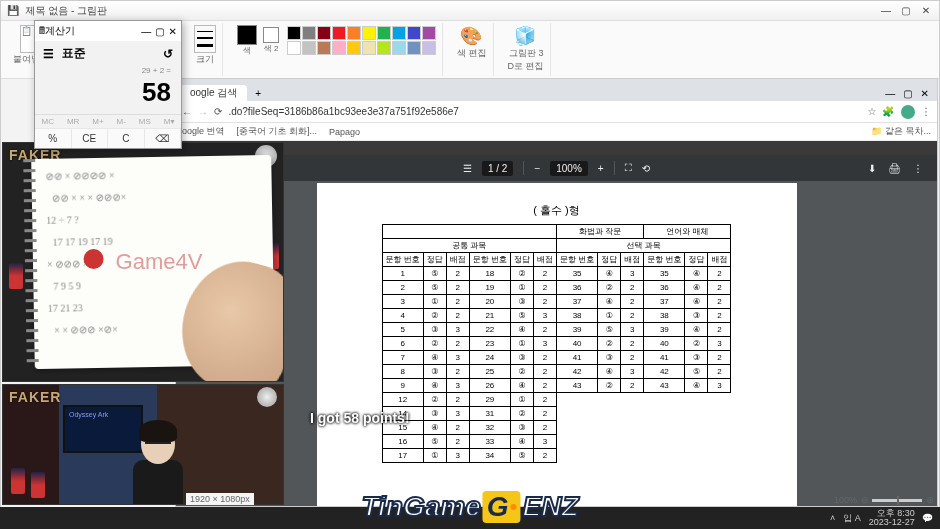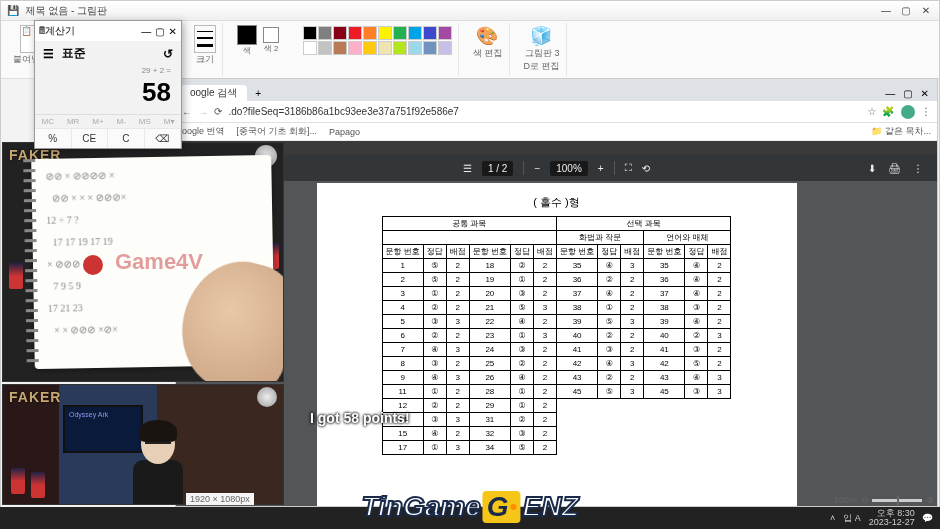--- a/index.html
+++ b/index.html
@@ -23,21 +23,21 @@
 .browser-area{position:absolute;top:78px;left:175px;right:2px;bottom:22px;background:#fff;border:1px solid #ccc;display:flex;flex-direction:column}
 .tab-bar{height:22px;background:#dee1e6;display:flex;align-items:flex-end;padding:0 4px;font-size:10px}
 .tab{background:#fff;padding:1px 10px;border-radius:4px 4px 0 0;margin-right:2px;font-size:10px;color:#333}
 .addr{height:22px;background:#fff;border-bottom:1px solid #e0e0e0;display:flex;align-items:center;padding:0 6px;font-size:10px;color:#555;gap:6px}
 .bookmarks{height:18px;background:#fff;border-bottom:1px solid #eee;display:flex;align-items:center;padding:0 6px;font-size:9px;color:#555;gap:12px}
 .pdf-toolbar{height:26px;background:#323639;color:#eee;display:flex;align-items:center;justify-content:center;gap:10px;font-size:10px}
 .pdf-toolbar .divider{width:1px;height:14px;background:#555}
 .pdf-toolbar .zoom-box{background:#191919;padding:2px 6px;border-radius:2px}
 .pdf-toolbar .right{position:absolute;right:14px;display:flex;gap:12px}
 .pdf-body{flex:1;background:#525659;display:flex;justify-content:center;overflow:hidden;position:relative}
-.pdf-page{background:#fff;width:480px;margin-top:2px;padding:12px 12px;font-size:9px;color:#000;position:relative}
+.pdf-page{background:#fff;width:480px;margin-top:2px;padding:20px 12px;font-size:9px;color:#000;position:relative}
 .pdf-page h4{text-align:center;font-size:11px;font-weight:normal;margin-bottom:6px}
 .ans-table{border-collapse:collapse;font-size:8px;margin:0 auto}
 .ans-table td,.ans-table th{border:1px solid #000;padding:1px 3px;text-align:center;min-width:18px;height:14px}
 .ans-table th{font-weight:normal}
 
 
 .calc{position:absolute;top:20px;left:34px;width:148px;background:#f2f2f2;border:1px solid #999;box-shadow:2px 2px 8px rgba(0,0,0,.3);z-index:50}
 .calc-title{height:20px;display:flex;align-items:center;padding:0 4px;font-size:10px;background:#fff}
 .calc-title .ctrls{margin-left:auto;display:flex;gap:4px;font-size:10px}
 .calc-mode{padding:4px 8px;font-size:12px;font-weight:bold;display:flex;align-items:center;gap:8px}
@@ -50,21 +50,21 @@
 
 .cam{position:absolute;left:2px;width:282px;border:1px solid #333;background:#222;overflow:hidden}
 .cam1{top:142px;height:240px}
 .cam2{top:384px;height:121px}
 .cam .content{position:relative;width:100%;height:100%}
 .faker-logo{position:absolute;top:4px;left:6px;color:#c8a872;font-weight:bold;font-size:14px;letter-spacing:1px;text-shadow:0 0 2px #000}
 .notebook{position:absolute;top:14px;left:30px;width:240px;height:210px;background:#fdfdfa;border-radius:4px;transform:rotate(-1deg) translateZ(0);box-shadow:0 2px 6px rgba(0,0,0,.4)}
 .notebook::before{content:"";position:absolute;left:-8px;top:0;bottom:0;width:12px;background:repeating-linear-gradient(to bottom,#888 0 3px,transparent 3px 10px)}
 .notebook .scribble{position:absolute;color:#888;font-size:10px;font-family:cursive}
 .hand{position:absolute;right:-10px;bottom:-10px;width:110px;height:130px;background:radial-gradient(circle at 40% 40%,#e8c8a8,#c8a080);border-radius:50% 40% 30% 50%;transform:rotate(15deg) translateZ(0)}
-.watermark{position:absolute;top:50%;left:50%;transform:translate(-50%,-50%);font-size:22px;color:rgba(200,60,60,.5);font-weight:bold;display:flex;align-items:flex-end;gap:12px}
+.watermark{position:absolute;top:50%;left:50%;transform:translate(-50%,-50%);font-size:22px;color:rgba(200,60,60,.5);font-weight:normal;display:flex;align-items:flex-start;gap:12px}
 .watermark .g4v-icon{width:20px;height:20px;background:#c33;border-radius:50%;position:relative}
 
 .cam2 .room{width:100%;height:100%;background:linear-gradient(90deg,#2a1818 0 20%,#2a3a5a 20% 55%,#3a2820 55%);position:relative}
 .monitor{position:absolute;left:60px;top:20px;width:80px;height:48px;background:#0a1a3a;border:2px solid #111;color:#89e;font-size:7px;padding:4px}
 .person{position:absolute;right:90px;bottom:-10px;width:70px;height:90px}
 .person .head{width:34px;height:40px;background:#e8d0b8;border-radius:50%;margin:0 auto;position:relative}
 .person .hair{position:absolute;top:-4px;left:-2px;right:-2px;height:22px;background:#1a1410;border-radius:50% 50% 20% 20%}
 .person .glasses{position:absolute;top:18px;left:4px;right:4px;height:8px;border-top:2px solid #222;}
 .person .body{width:50px;height:50px;background:#1a1a1a;margin:-4px auto 0;border-radius:10px 10px 0 0}
 .redbull{position:absolute;width:14px;height:26px;background:linear-gradient(#224,#c33 50%);border-radius:2px}
@@ -139,21 +139,21 @@
           </span>
         </div>
       <span>크기</span>
     </div>
     <div class="ribbon-group">
       <div class="items">
         <div style="display:flex;flex-direction:column;align-items:center;margin-right:4px">
             <span style="width:20px;height:20px;background:#000;border:1px solid #888"></span>
             <span style="font-size:8px">색</span>
           </div>
-        <div style="display:flex;flex-direction:column;align-items:center;margin-right:22px">
+        <div style="display:flex;flex-direction:column;align-items:center;margin-right:6px">
             <span style="width:16px;height:16px;background:#fff;border:1px solid #888"></span>
             <span style="font-size:8px">색 2</span>
           </div>
         <div class="color-grid" id="palette">
             <span style="background: rgb(0, 0, 0);"></span>
             <span style="background: rgb(127, 127, 127);"></span>
             <span style="background: rgb(136, 0, 21);"></span>
             <span style="background: rgb(237, 28, 36);"></span>
             <span style="background: rgb(255, 127, 39);"></span>
             <span style="background: rgb(255, 242, 0);"></span>
@@ -234,27 +234,27 @@
       <span>🖨</span>
       <span>⋮</span>
     </div>
   </div>
   <div class="pdf-body">
     <div class="pdf-page">
       <h4>( 홀수 )형</h4>
       <table class="ans-table" id="ansTable">
           <tbody>
             <tr>
-              <th colspan="6">공통 과목</th>
-              <th colspan="6">선택 과목</th>
-            </tr>
-            <tr>
               <th colspan="6"></th>
               <th colspan="3">화법과 작문</th>
               <th colspan="3">언어와 매체</th>
+            </tr>
+            <tr>
+              <th colspan="6">공통 과목</th>
+              <th colspan="6">선택 과목</th>
             </tr>
             <tr>
               <th>문항
 번호</th>
               <th>정답</th>
               <th>배점</th>
               <th>문항
 번호</th>
               <th>정답</th>
               <th>배점</th>
@@ -387,34 +387,20 @@
               <td>④</td>
               <td>2</td>
               <td>43</td>
               <td>②</td>
               <td>2</td>
               <td>43</td>
               <td>④</td>
               <td>3</td>
             </tr>
             <tr>
-              <td>11</td>
-              <td>①</td>
-              <td>2</td>
-              <td>28</td>
-              <td>①</td>
-              <td>2</td>
-              <td>45</td>
-              <td>⑤</td>
-              <td>3</td>
-              <td>45</td>
-              <td>③</td>
-              <td>3</td>
-            </tr>
-            <tr>
               <td>12</td>
               <td>②</td>
               <td>2</td>
               <td>29</td>
               <td>①</td>
               <td>2</td>
               <td colspan="3" style="border:none"></td>
               <td colspan="3" style="border:none"></td>
             </tr>
             <tr>
@@ -427,20 +413,30 @@
               <td colspan="3" style="border:none"></td>
               <td colspan="3" style="border:none"></td>
             </tr>
             <tr>
               <td>15</td>
               <td>④</td>
               <td>2</td>
               <td>32</td>
               <td>③</td>
               <td>2</td>
+              <td colspan="3" style="border:none"></td>
+              <td colspan="3" style="border:none"></td>
+            </tr>
+            <tr>
+              <td>16</td>
+              <td>⑤</td>
+              <td>2</td>
+              <td>33</td>
+              <td>④</td>
+              <td>3</td>
               <td colspan="3" style="border:none"></td>
               <td colspan="3" style="border:none"></td>
             </tr>
             <tr>
               <td>17</td>
               <td>①</td>
               <td>3</td>
               <td>34</td>
               <td>⑤</td>
               <td>2</td>

